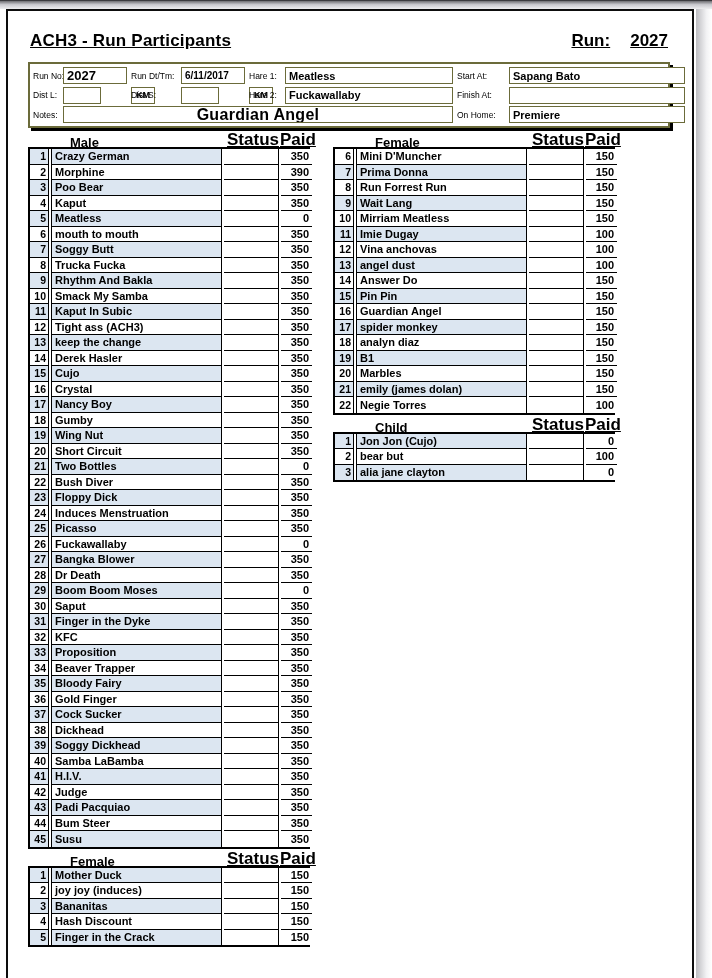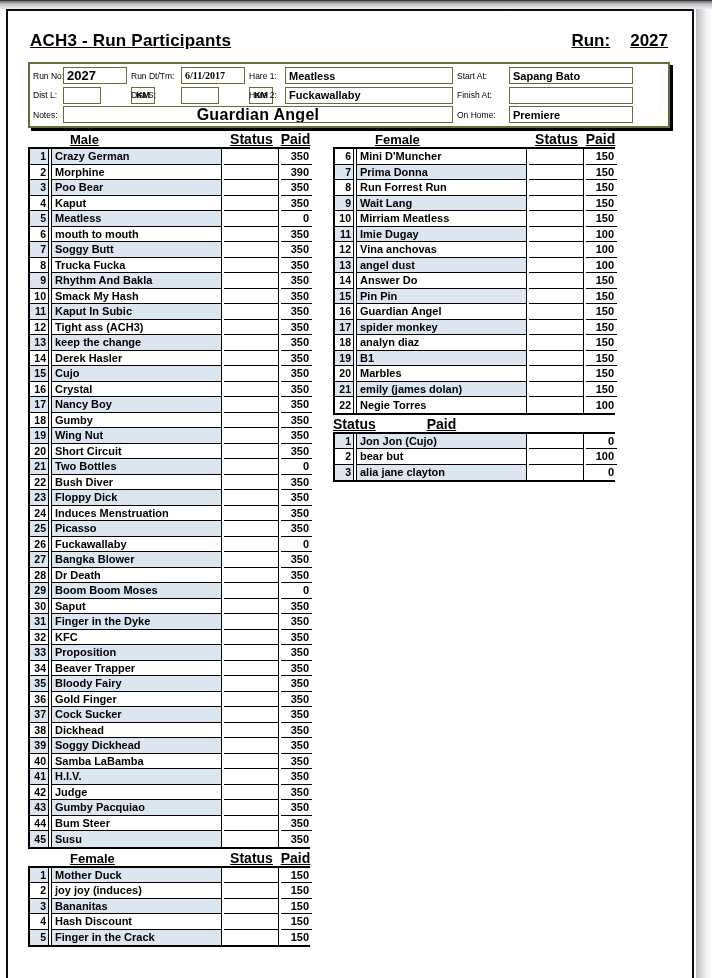--- a/index.html
+++ b/index.html
@@ -33,40 +33,40 @@
     box-sizing:border-box;padding:2px 3px;display:flex;flex-direction:column;justify-content:space-between;
   }
   .frow{display:flex;align-items:center;height:19px;}
   .flabel{font-size:8.5px;white-space:nowrap;flex:none;}
   .fbox{
     border:1.5px solid #6b6b3a;height:17px;box-sizing:border-box;background:#fff;
     font-weight:bold;font-size:11px;padding:0 3px;display:flex;align-items:center;flex:none;
     white-space:nowrap;overflow:hidden;
   }
   .w-l1{width:30px}.w-v1{width:64px}.w-l2{width:50px}.w-v2{width:64px}
-  .w-l3{width:36px}.w-v3{width:168px}.w-l4{width:52px}.w-v4{width:124px}
+  .w-l3{width:36px}.w-v3{width:168px}.w-l4{width:52px}.w-v4{width:176px}
   .w-notes{width:390px}
   .mr{margin-right:4px}
   .dist-pair{width:64px;display:flex;flex:none;gap:28px;}
   .dist-box{width:38px;margin-right:2px;}
   .km-box{width:24px;font-size:9px;justify-content:center;padding:0;}
   .runno-val{font-size:13px;}
-  .date-val{font-size:10px;font-family:Liberation Serif, serif;}
+  .date-val{font-size:10px;}
   .notes-box{justify-content:center;font-size:16px;letter-spacing:.3px;}
   
   .tcol{position:absolute;width:282px;}
   .tcol-left{left:20px;top:119px;}
   .tcol-right{left:325px;top:119px;}
   .thead{
     display:grid;grid-template-columns:21px 173px 55px 31px;column-gap:1px;
     height:17px;align-items:end;font-weight:bold;
   }
   .ttitle{grid-column:1/3;font-size:13px;padding-left:42px;}
   .ttitle span,.hcol span{text-decoration:underline;}
-  .hcol{font-size:14px;text-align:center;}
+  .hcol{font-size:17px;text-align:right;}
   .tbody{border:2px solid #000;background:#fff;}
   .trow{display:grid;grid-template-columns:19px 171px 55px 31px;column-gap:2px;height:15.5px;box-sizing:border-box;}
   .c{
     font-weight:bold;font-size:11px;display:flex;align-items:center;
     box-sizing:border-box;background:#fff;overflow:hidden;white-space:nowrap;
   }
   .c-num{justify-content:flex-end;padding-right:2px;font-size:10.5px;border-right:1px solid #000;border-bottom:1px solid #000;}
   .c-name{padding-left:3px;border-left:1px solid #000;border-right:1px solid #000;border-bottom:1px solid #000;}
   .c-status{border-right:1px solid #000;border-bottom:1px solid #000;}
   .c-paid{justify-content:flex-end;padding-right:3px;border-bottom:1px solid #000;}
@@ -182,21 +182,21 @@
           <span class="c c-paid">350</span>
         </div>
         <div class="trow">
           <span class="c c-num shade">9</span>
           <span class="c c-name shade">Rhythm And Bakla</span>
           <span class="c c-status"></span>
           <span class="c c-paid">350</span>
         </div>
         <div class="trow">
           <span class="c c-num">10</span>
-          <span class="c c-name">Smack My Hash</span>
+          <span class="c c-name">Smack My Samba</span>
           <span class="c c-status"></span>
           <span class="c c-paid">350</span>
         </div>
         <div class="trow">
           <span class="c c-num shade">11</span>
           <span class="c c-name shade">Kaput In Subic</span>
           <span class="c c-status"></span>
           <span class="c c-paid">350</span>
         </div>
         <div class="trow">
@@ -380,21 +380,21 @@
           <span class="c c-paid">350</span>
         </div>
         <div class="trow">
           <span class="c c-num">42</span>
           <span class="c c-name">Judge</span>
           <span class="c c-status"></span>
           <span class="c c-paid">350</span>
         </div>
         <div class="trow">
           <span class="c c-num shade">43</span>
-          <span class="c c-name shade">Gumby Pacquiao</span>
+          <span class="c c-name shade">Padi Pacquiao</span>
           <span class="c c-status"></span>
           <span class="c c-paid">350</span>
         </div>
         <div class="trow">
           <span class="c c-num">44</span>
           <span class="c c-name">Bum Steer</span>
           <span class="c c-status"></span>
           <span class="c c-paid">350</span>
         </div>
         <div class="trow">
@@ -546,20 +546,21 @@
           <span class="c c-paid">150</span>
         </div>
         <div class="trow">
           <span class="c c-num">22</span>
           <span class="c c-name">Negie Torres</span>
           <span class="c c-status"></span>
           <span class="c c-paid">100</span>
         </div>
       </div>
       <div class="thead">
+        <span class="ttitle"><span>Child</span></span>
         <span class="hcol"><span>Status</span></span>
         <span class="hcol"><span>Paid</span></span>
       </div>
       <div class="tbody">
         <div class="trow">
           <span class="c c-num shade">1</span>
           <span class="c c-name shade">Jon Jon (Cujo)</span>
           <span class="c c-status"></span>
           <span class="c c-paid">0</span>
         </div>

